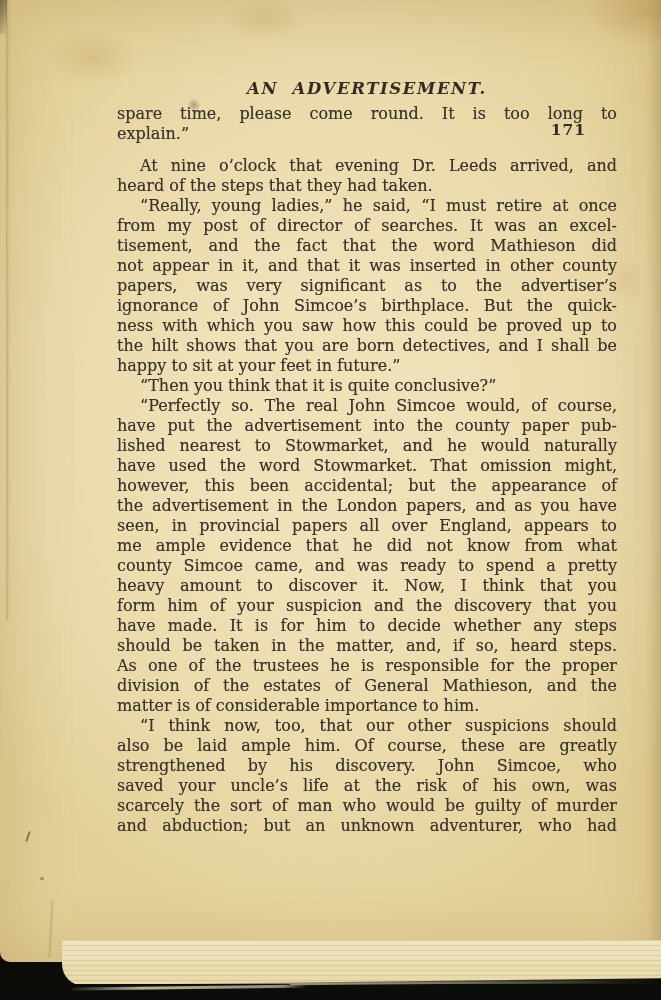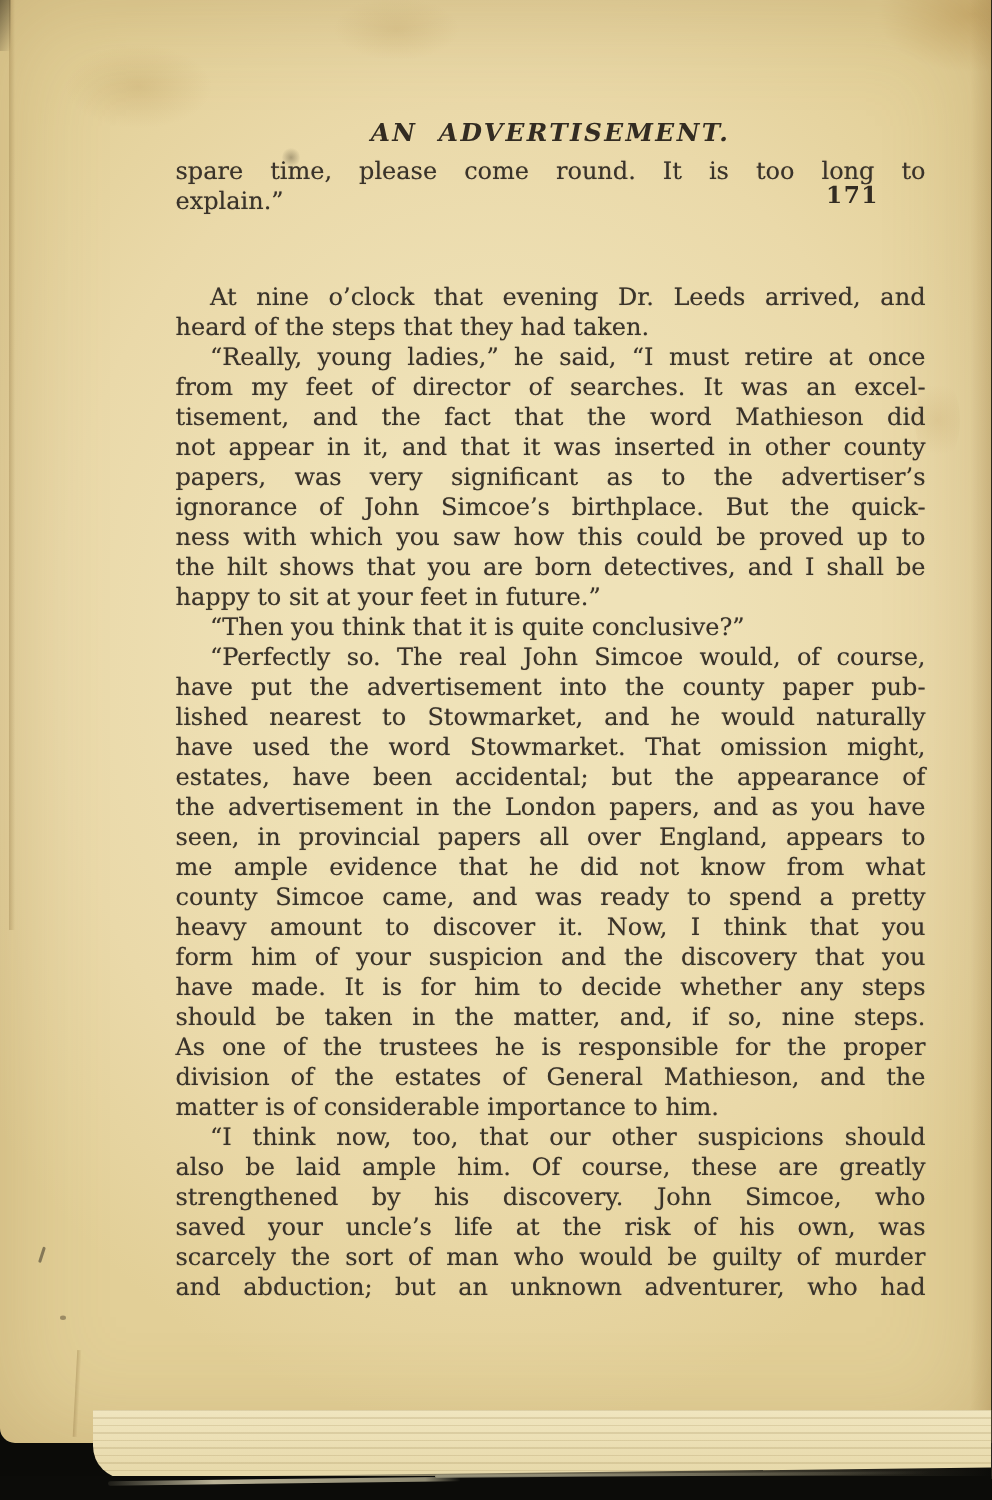--- a/index.html
+++ b/index.html
@@ -97,21 +97,21 @@
     position:absolute;right:31px;top:1px;
     font-size:15.5px;font-weight:bold;letter-spacing:1px;color:#332c22;margin-top:40px;
   }
   
   .text-block{
     position:absolute;left:117px;top:104px;width:500px;
     font-size:16px;line-height:20px;color:#3a332a;
     text-shadow:0 0 0.5px rgba(58,51,42,0.55);
   }
   .para{margin:0;}
-  .para.gap-after{margin-bottom:44px;}
+  .para.gap-after{margin-bottom:12px;}
   .para.indent .line:first-child{text-indent:23px;}
   .line{
     text-align:justify;
     -moz-text-align-last:justify;
     text-align-last:justify;
     white-space:normal;
   }
   .line.flush{
     -moz-text-align-last:left;
     text-align-last:left;
@@ -141,46 +141,46 @@
         <div class="para gap-after">
           <div class="line">spare time, please come round.  It is too long to</div>
           <div class="line flush">explain.”</div>
         </div>
         <div class="para indent">
           <div class="line">At nine o’clock that evening Dr. Leeds arrived, and</div>
           <div class="line flush">heard of the steps that they had taken.</div>
         </div>
         <div class="para indent">
           <div class="line">“Really, young ladies,” he said, “I must retire at once</div>
-          <div class="line">from my feet of director of searches.  It was an excel-</div>
+          <div class="line">from my post of director of searches.  It was an excel-</div>
           <div class="line">tisement, and the fact that the word Mathieson did</div>
           <div class="line">not appear in it, and that it was inserted in other county</div>
           <div class="line">papers, was very significant as to the advertiser’s</div>
           <div class="line">ignorance of John Simcoe’s birthplace.  But the quick-</div>
           <div class="line">ness with which you saw how this could be proved up to</div>
           <div class="line">the hilt shows that you are born detectives, and I shall be</div>
           <div class="line flush">happy to sit at your feet in future.”</div>
         </div>
         <div class="para indent">
           <div class="line flush">“Then you think that it is quite conclusive?”</div>
         </div>
         <div class="para indent">
           <div class="line">“Perfectly so.  The real John Simcoe would, of course,</div>
           <div class="line">have put the advertisement into the county paper pub-</div>
           <div class="line">lished nearest to Stowmarket, and he would naturally</div>
           <div class="line">have used the word Stowmarket.  That omission might,</div>
-          <div class="line">estates, have been accidental; but the appearance of</div>
+          <div class="line">however, this been accidental; but the appearance of</div>
           <div class="line">the advertisement in the London papers, and as you have</div>
           <div class="line">seen, in provincial papers all over England, appears to</div>
           <div class="line">me ample evidence that he did not know from what</div>
           <div class="line">county Simcoe came, and was ready to spend a pretty</div>
           <div class="line">heavy amount to discover it.  Now, I think that you</div>
           <div class="line">form him of your suspicion and the discovery that you</div>
           <div class="line">have made.  It is for him to decide whether any steps</div>
-          <div class="line">should be taken in the matter, and, if so, nine steps.</div>
+          <div class="line">should be taken in the matter, and, if so, heard steps.</div>
           <div class="line">As one of the trustees he is responsible for the proper</div>
           <div class="line">division of the estates of General Mathieson, and the</div>
           <div class="line flush">matter is of considerable importance to him.</div>
         </div>
         <div class="para indent">
           <div class="line">“I think now, too, that our other suspicions should</div>
           <div class="line">also be laid ample him.  Of course, these are greatly</div>
           <div class="line">strengthened by his discovery.  John Simcoe, who</div>
           <div class="line">saved your uncle’s life at the risk of his own, was</div>
           <div class="line">scarcely the sort of man who would be guilty of murder</div>

